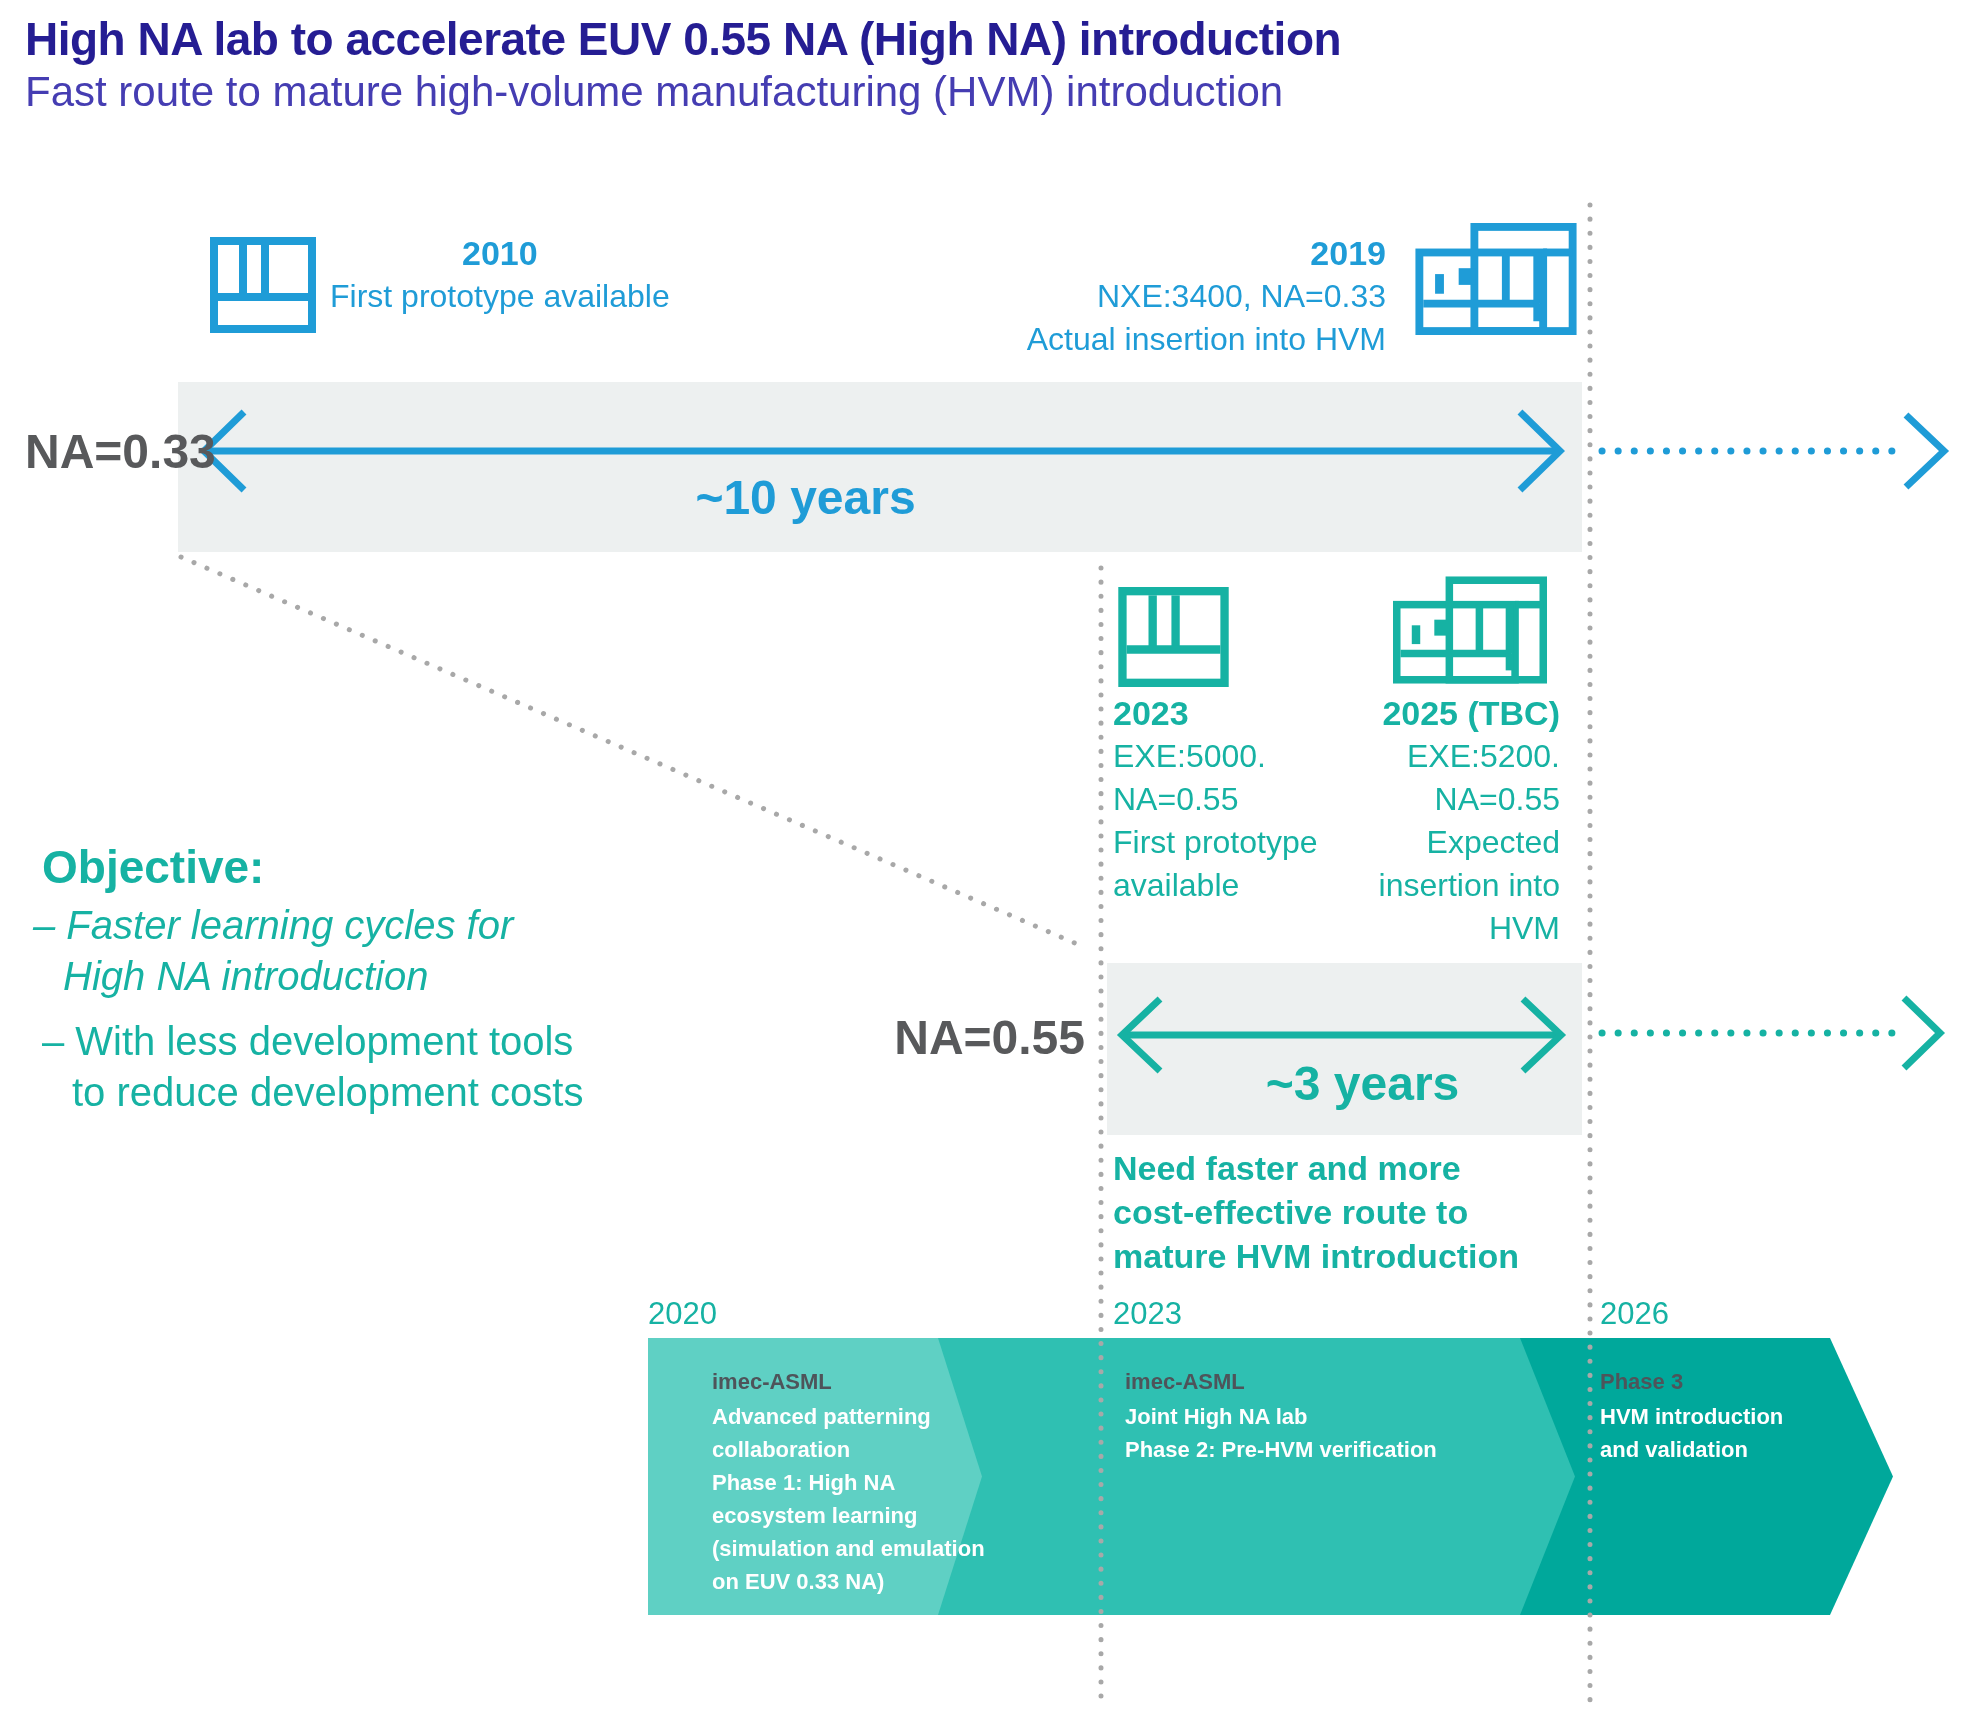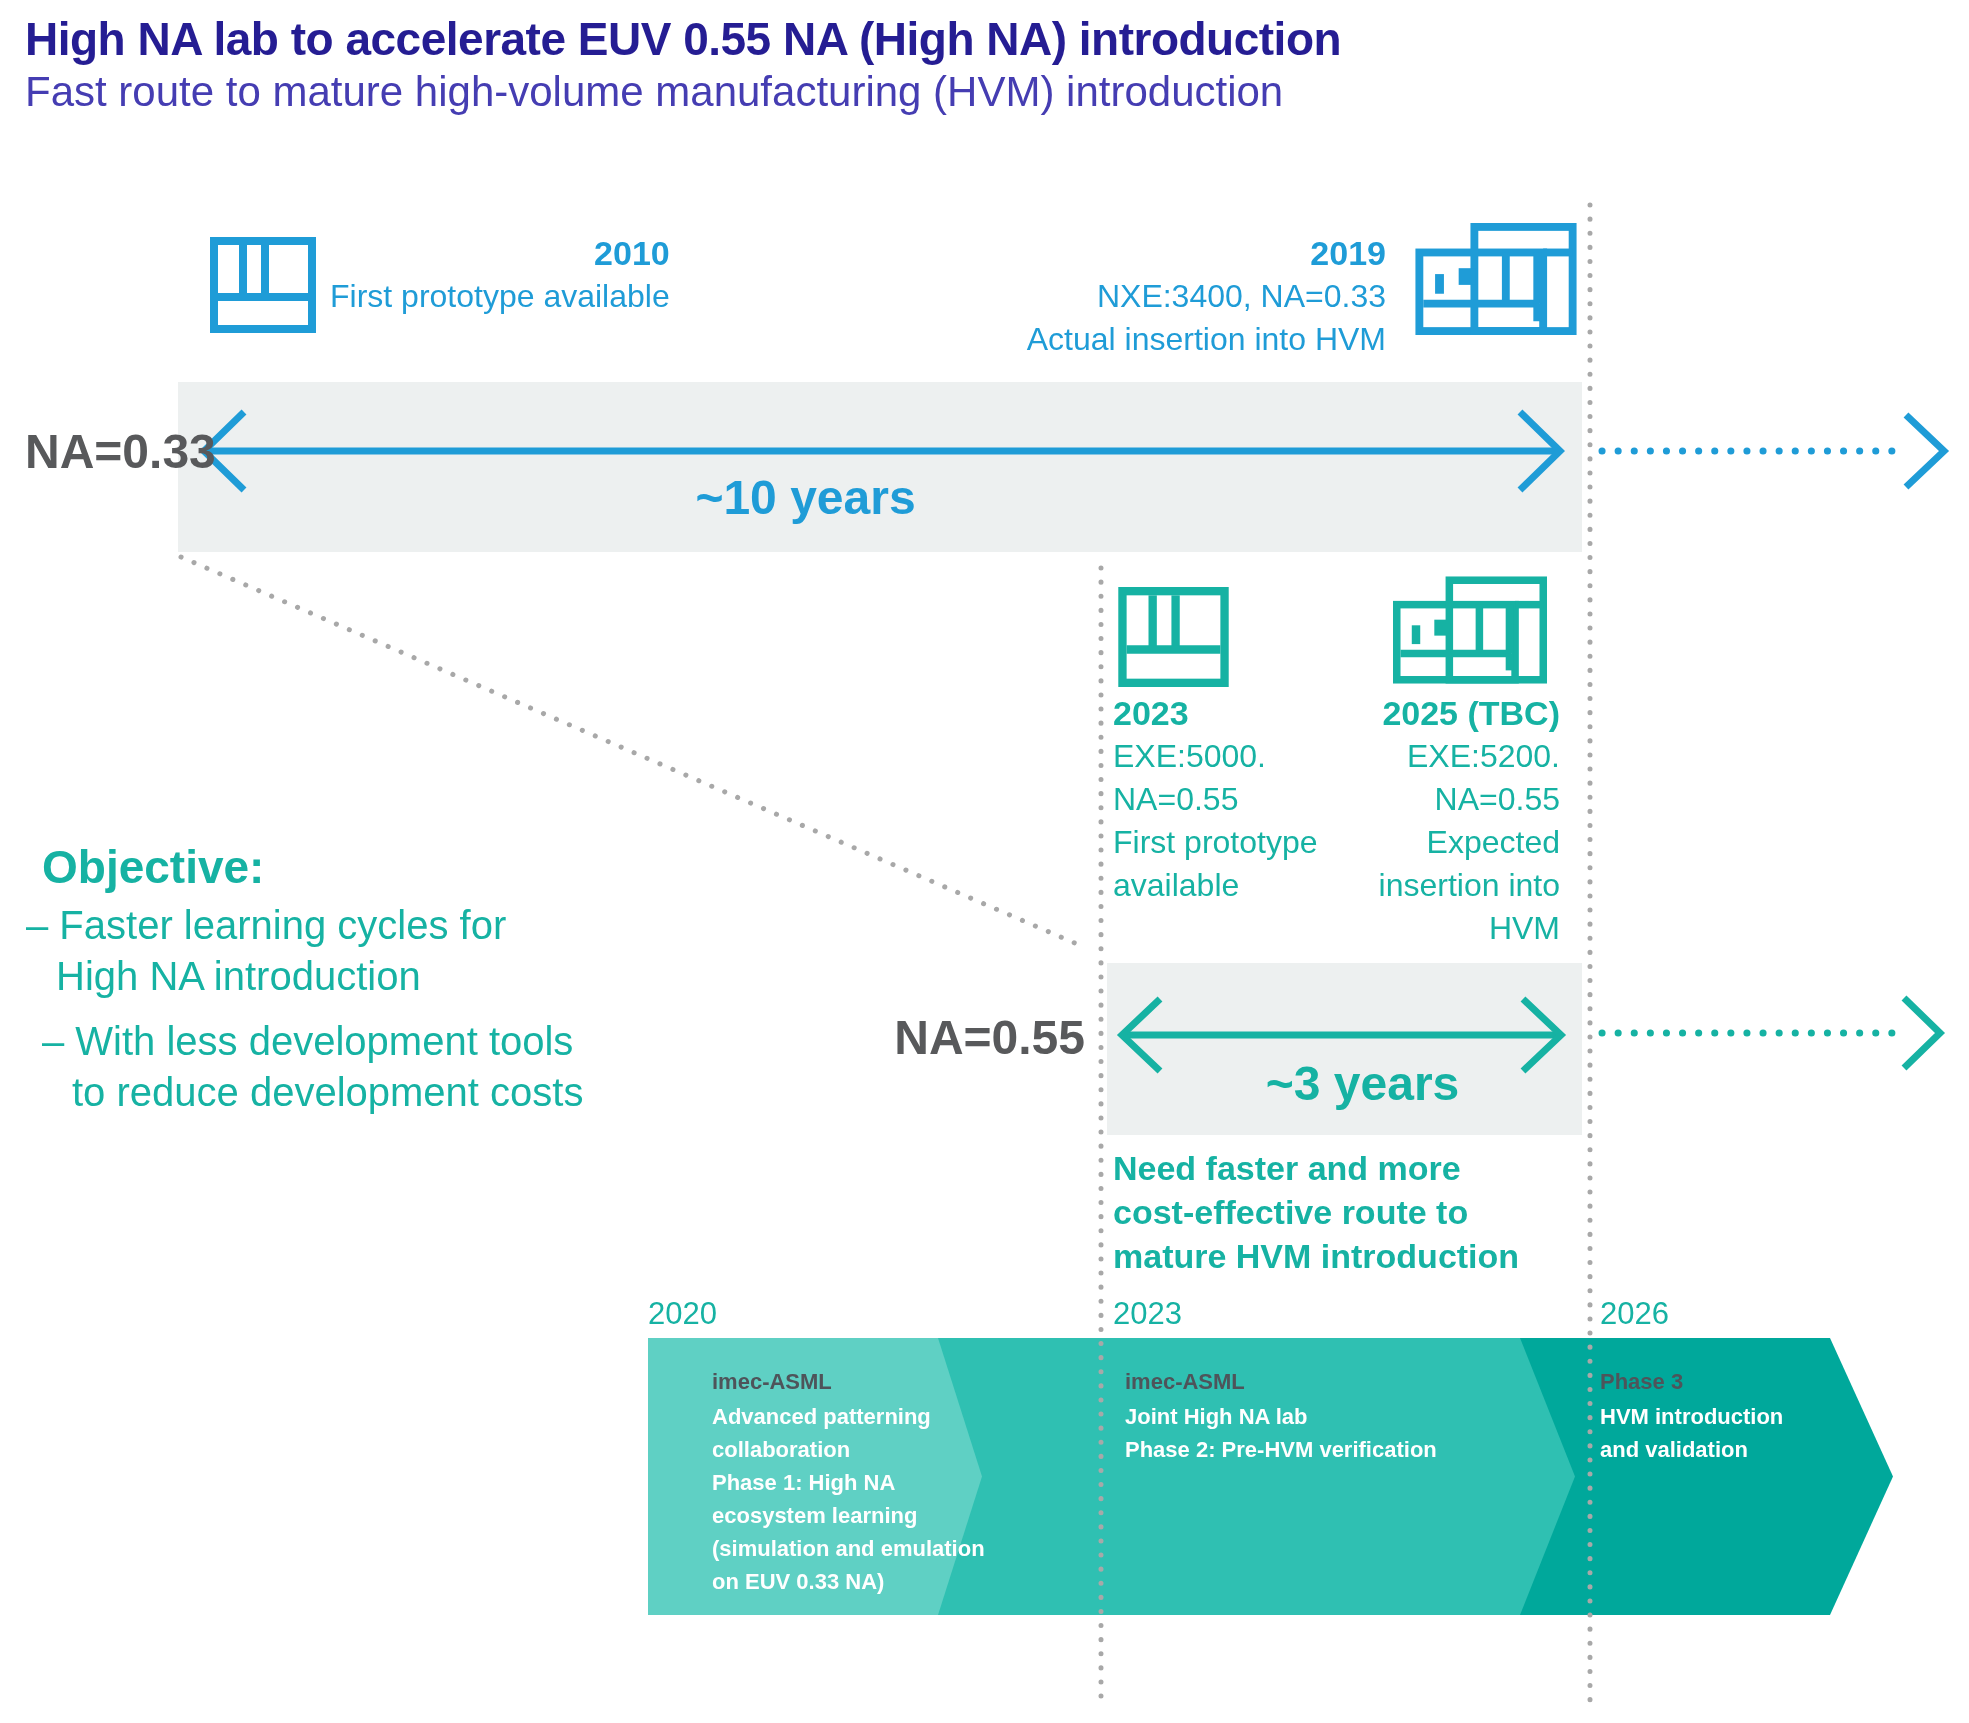--- a/index.html
+++ b/index.html
@@ -9,41 +9,41 @@
   }
   .abs{position:absolute;}
   
   .title{left:25px;top:12px;font-size:46px;font-weight:bold;color:#251d93;letter-spacing:-0.5px;z-index:20;}
   .subtitle{left:25px;top:68px;font-size:42px;color:#453db2;z-index:20;}
   
   .band033{left:178px;top:382px;width:1404px;height:170px;background:#edf0f0;z-index:1;}
   .label033{left:25px;top:424px;font-size:48px;font-weight:bold;color:#58595b;z-index:20;}
   .years10{left:178px;top:470px;width:1255px;text-align:center;font-size:48px;font-weight:bold;color:#1f9cd7;z-index:20;}
   .event-blue{z-index:20;color:#1f9cd7;font-size:32px;line-height:43px;}
-  .ev2010{left:330px;top:232px;text-align:right;}
+  .ev2010{left:330px;top:232px;text-align:center;}
   .ev2019{left:1000px;top:232px;width:386px;text-align:right;}
   .ev-year{font-size:34px;font-weight:bold;}
   .icon-blue{color:#1f9cd7;}
   .icon-teal{color:#16b2a3;}
   .iconA-2010{left:210px;top:237px;z-index:6;}
   .iconB-2019{left:1415px;top:223px;z-index:6;}
   
   .band055{left:1107px;top:963px;width:475px;height:172px;background:#edf0f0;z-index:1;}
   .label055{left:790px;top:1010px;width:295px;text-align:right;font-size:48px;font-weight:bold;color:#58595b;z-index:20;}
   .years3{left:1107px;top:1056px;width:511px;text-align:center;font-size:48px;font-weight:bold;color:#16b2a3;z-index:20;}
   .event-teal{z-index:20;color:#16b2a3;font-size:32px;line-height:43px;}
   .ev2023{left:1113px;top:692px;text-align:left;}
   .ev2025{left:1260px;top:692px;width:300px;text-align:right;}
   .iconA-2023{left:1110px;top:587px;z-index:6;}
   .iconB-2025{left:1393px;top:573px;z-index:6;}
   
   .objective{left:42px;top:840px;color:#16b2a3;z-index:20;}
   .obj-head{font-size:46px;font-weight:bold;}
   .obj-line{font-size:40px;line-height:51px;}
-  .obj-b1{left:26px;top:900px;}
+  .obj-b1{left:33px;top:900px;font-style:italic;}
   .obj-b2{left:42px;top:1016px;}
   .obj-indent{padding-left:30px;}
   
   .note{left:1113px;top:1146px;color:#16b2a3;font-size:34px;font-weight:bold;line-height:44px;z-index:20;}
   
   .year-label{font-size:31px;color:#16b2a3;z-index:20;top:1296px;}
   .yl-2020{left:648px;} .yl-2023{left:1113px;} .yl-2026{left:1600px;}
   .chev{top:1338px;height:277px;z-index:2;}
   .chev1{left:648px;width:334px;background:#5fd0c4;z-index:4;
     clip-path:polygon(0 0,290px 0,334px 50%,290px 100%,0 100%);}

